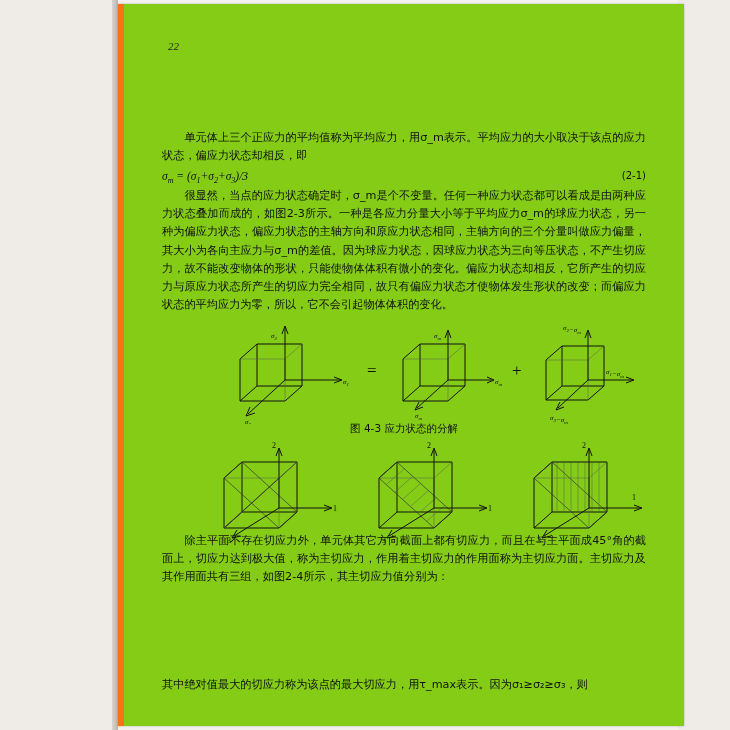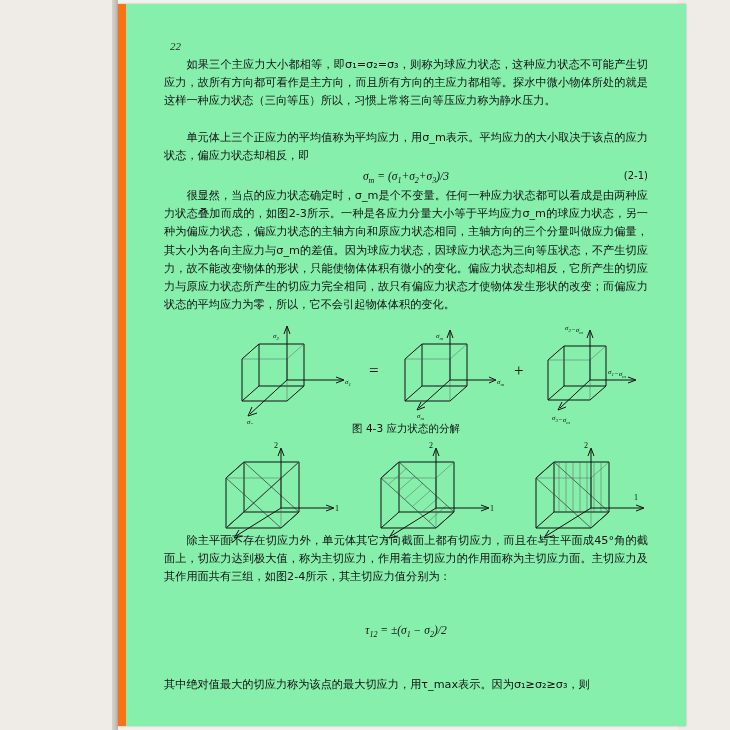--- a/index.html
+++ b/index.html
@@ -19,23 +19,23 @@
     height: 730px;
     background: #f3f1ee;
   }
   
   #sheet {
     position: absolute;
     left: 118px;
     top: 4px;
     width: 560px;
     height: 722px;
-    background: #86efac;
+    background: #84cc16;
     box-shadow: 0 0 2px rgba(0,0,0,.25);
-    border-left: 8px solid #f97316;
+    border-left: 6px solid #f97316;
     overflow: hidden;
   }
   
   #gutter {
     position: absolute;
     left: 0;
     top: 0;
     width: 118px;
     height: 730px;
     background: #efece8;
@@ -80,21 +80,20 @@
     width: 484px;
     font-family: "DejaVu Sans", sans-serif;
     font-size: 11.2px;
     line-height: 18.2px;
     text-align: justify;
     color: #111;
   }
   .indent { text-indent: 2em; }
   .eq {
     position: relative;
-    text-align: center;
     font-family: "Liberation Serif", serif;
     font-style: italic;
     font-size: 11.5px;
     line-height: 18px;
   }
   .eqnum {
     position: absolute;
     right: 0;
     top: 0;
     font-style: normal;
@@ -139,21 +138,20 @@
 <div id="page">
 
   <div id="gutter"></div>
   <div id="rightedge"></div>
 
   <div id="sheet">
     <div class="content">
 
       <div class="folio">22</div>
 
-      <div class="body-text indent" style="top:52px;">如果三个主应力大小都相等，即σ₁=σ₂=σ₃，则称为球应力状态，这种应力状态不可能产生切应力，故所有方向都可看作是主方向，而且所有方向的主应力都相等。探水中微小物体所处的就是这样一种应力状态（三向等压）所以，习惯上常将三向等压应力称为静水压力。</div>
 
       <div class="body-text indent" style="top:125px;">单元体上三个正应力的平均值称为平均应力，用σ_m表示。平均应力的大小取决于该点的应力状态，偏应力状态却相反，即</div>
 
       <div class="body-text" style="top:163px;">
         <div class="eq">
           <span>σ<sub>m</sub> = (σ<sub>1</sub>+σ<sub>2</sub>+σ<sub>3</sub>)/3</span>
           <span class="eqnum">(2-1)</span>
         </div>
       </div>
 
@@ -306,23 +304,20 @@
             <text class="lbl2" x="470" y="60">1</text>
             <text class="lbl2" x="375" y="103">3</text>
           </g>
         </svg>
       </div>
 
 
       <div class="body-text indent" style="top:528px;">除主平面不存在切应力外，单元体其它方向截面上都有切应力，而且在与主平面成45°角的截面上，切应力达到极大值，称为主切应力，作用着主切应力的作用面称为主切应力面。主切应力及其作用面共有三组，如图2-4所示，其主切应力值分别为：</div>
 
       <div class="body-text" style="top:617px;">
-        <div class="eq">
-          τ<sub>12</sub> = ±(σ<sub>1</sub> − σ<sub>2</sub>)/2
-        </div>
       </div>
 
       <div class="body-text bold-line" style="top:672px;">其中绝对值最大的切应力称为该点的最大切应力，用τ_max表示。因为σ₁≥σ₂≥σ₃，则</div>
 
 
     </div>
   </div>
 </div>
 
 </body></html>

